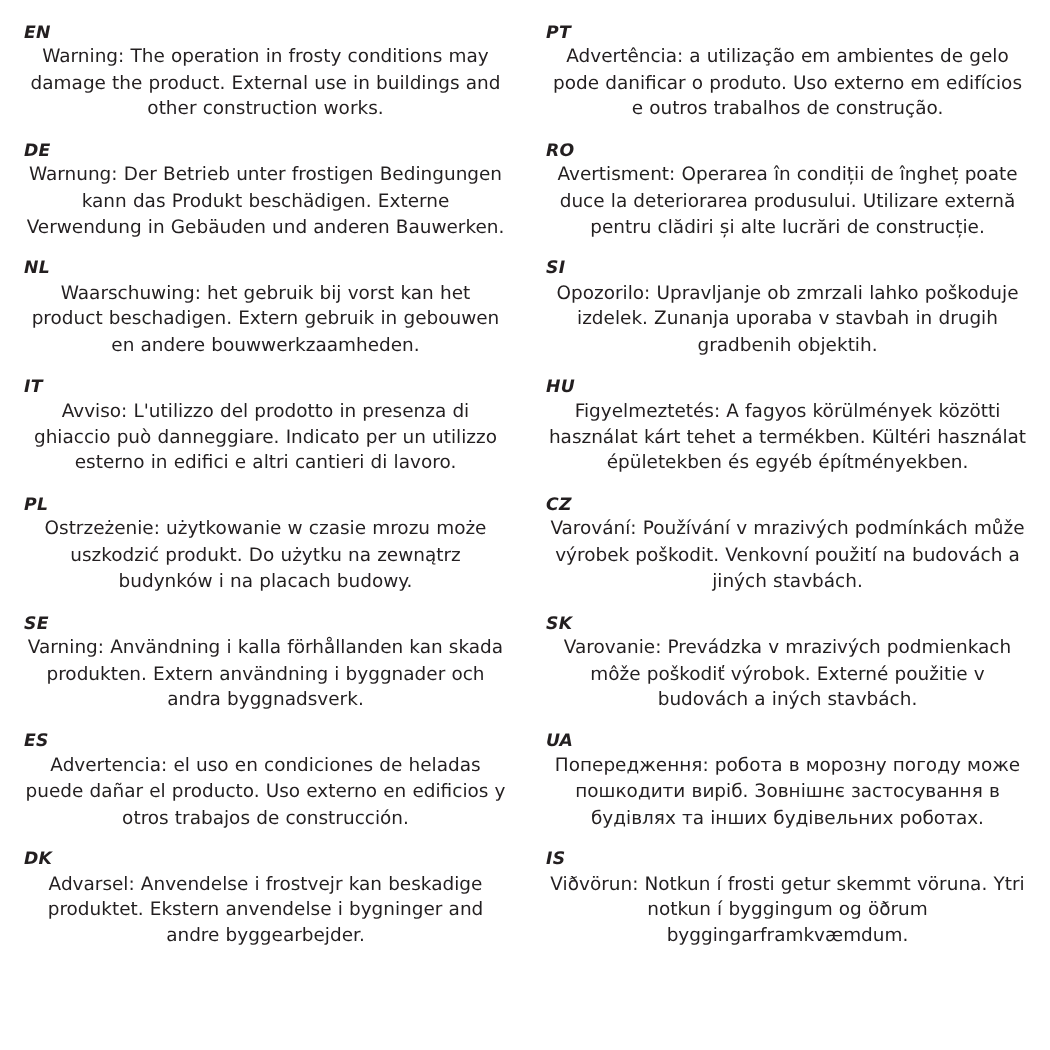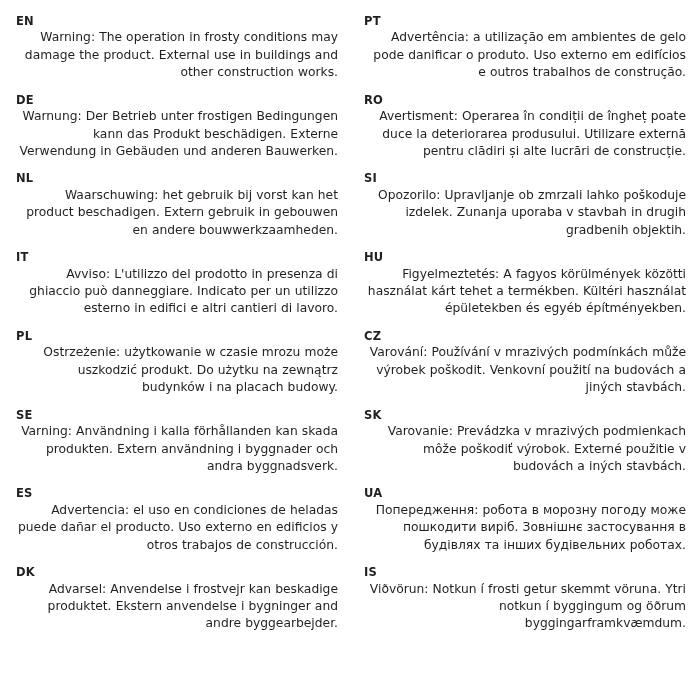--- a/index.html
+++ b/index.html
@@ -33,25 +33,26 @@
   }
   .entry {
     margin-bottom: 11px;
   }
   .lang-code {
     font-size: 11.5px;
     font-weight: bold;
     line-height: 1.25;
     letter-spacing: 0.2px;
     margin-bottom: 1px;
+    font-style: italic;
   }
   .lang-text {
     font-size: 12.3px;
     line-height: 1.42;
-    text-align: right;
+    text-align: center;
     word-spacing: 0.2px;
   }
 </style>
 </head>
 <body>
 
 <div class="page">
   <div class="columns">
 
     <div class="col">

